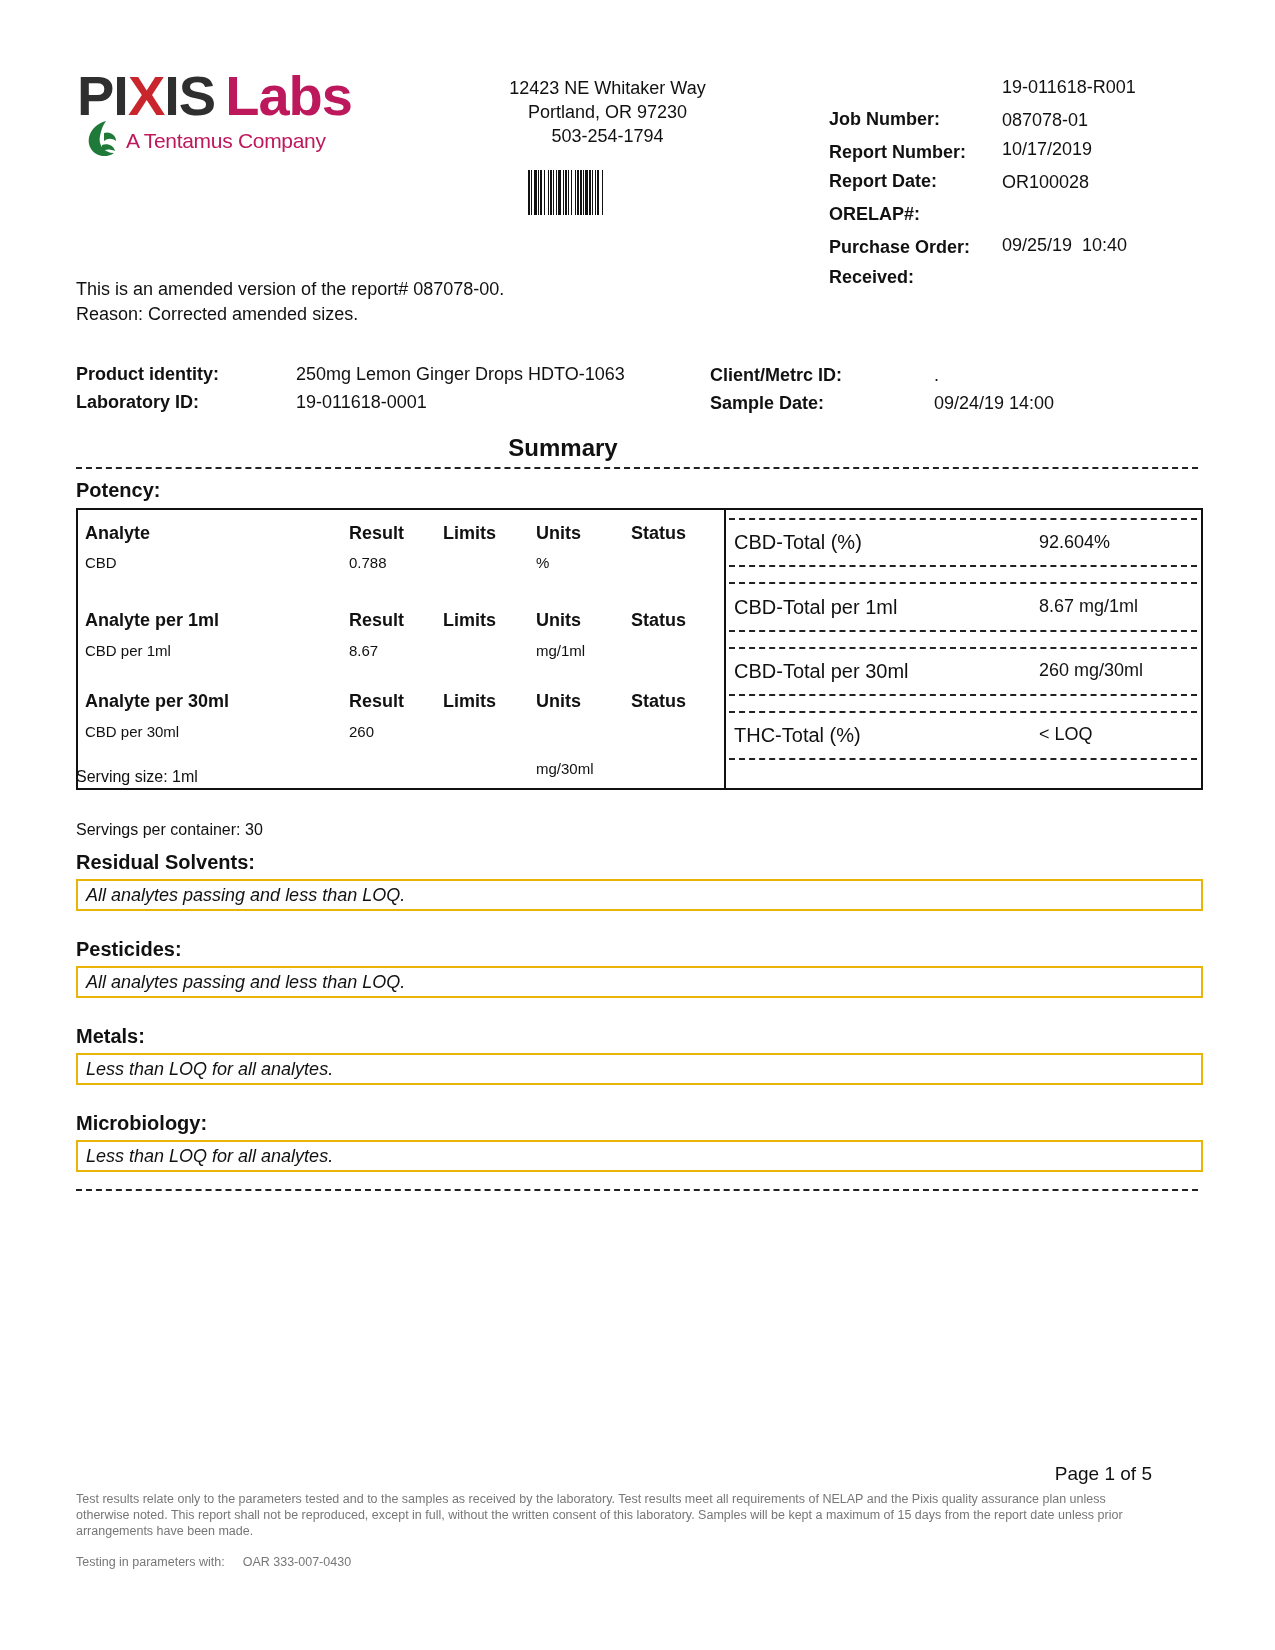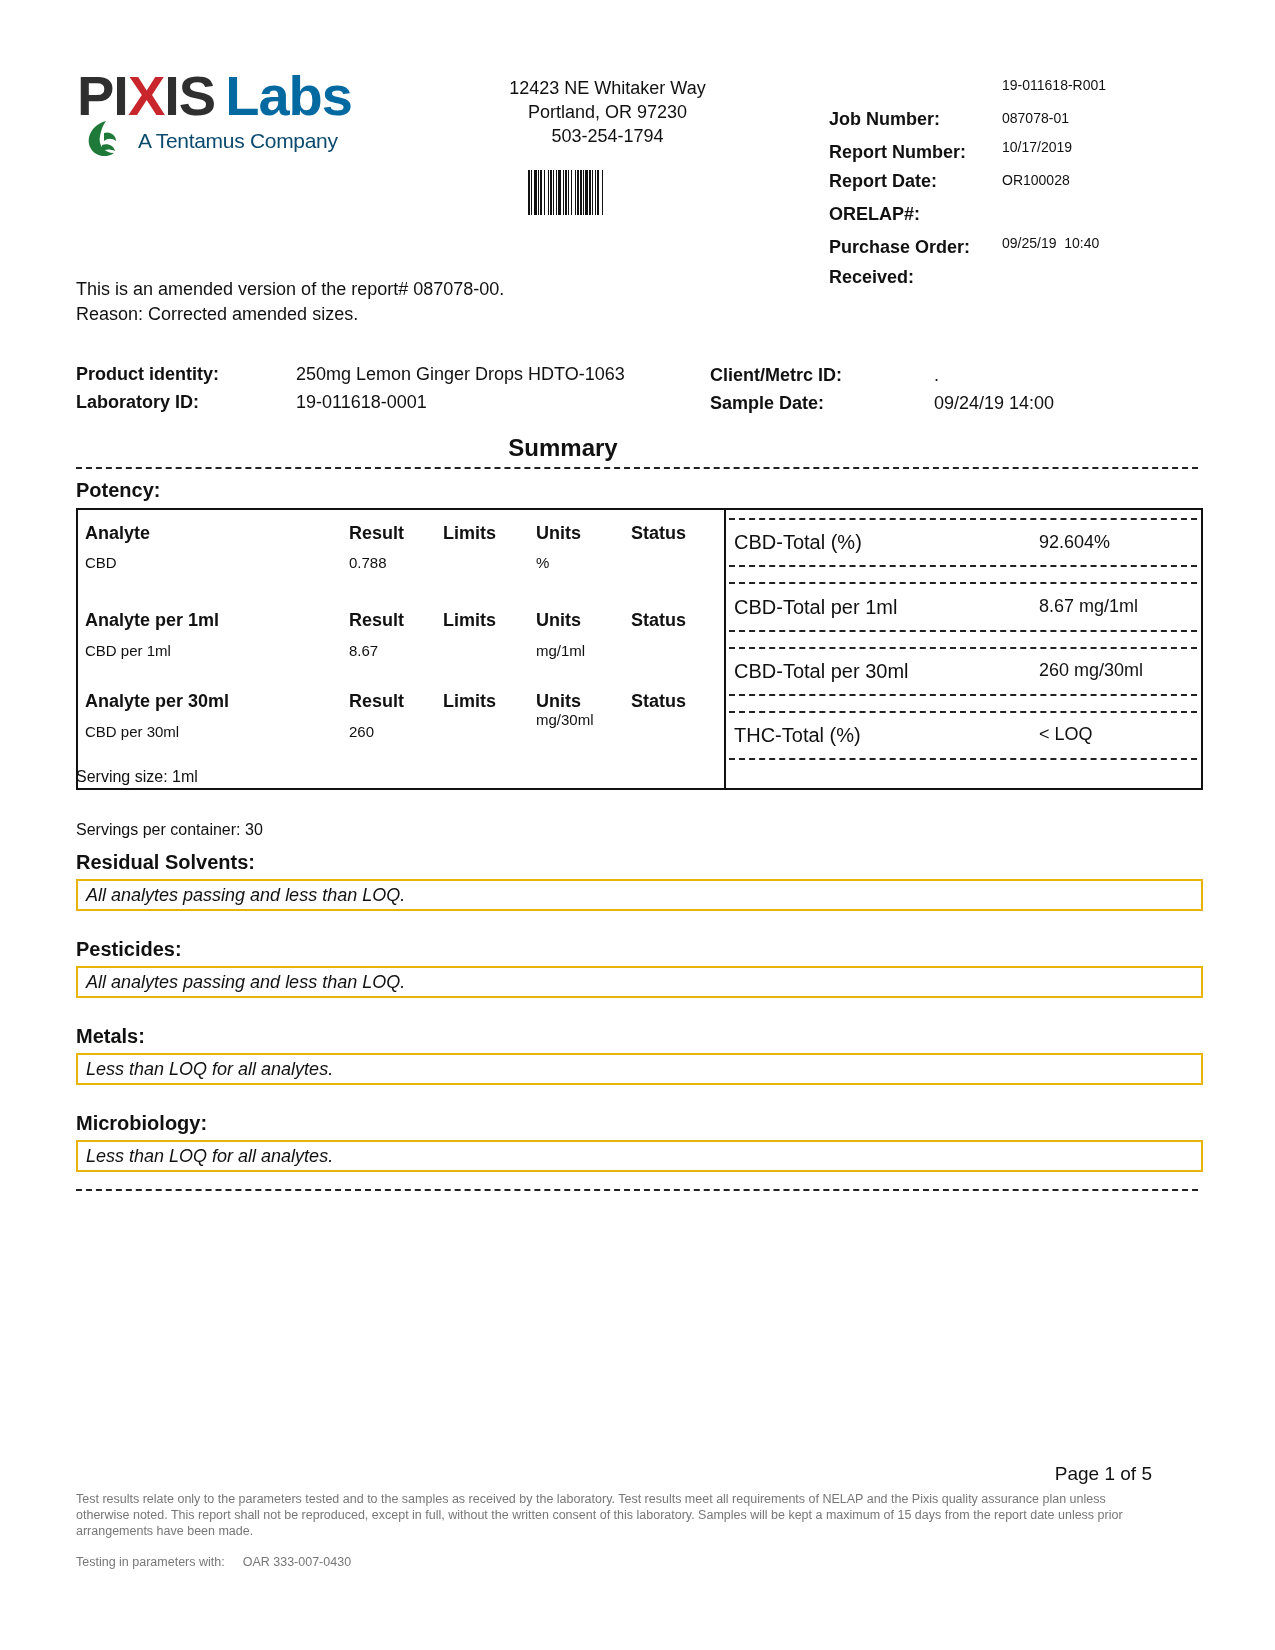--- a/index.html
+++ b/index.html
@@ -3,30 +3,30 @@
 <meta charset="utf-8">
 <style>
   html, body { margin:0; padding:0; background:#fff; }
   body { width:1275px; height:1650px; position:relative; overflow:hidden;
          font-family:"Liberation Sans", sans-serif; color:#111; }
 
   
   .logo-main { position:absolute; left:77px; top:68px; font-size:56px; font-weight:bold; letter-spacing:-1px; line-height:1; }
   .logo-main .pix { color:#2f2f2f; }
   .logo-main .x { color:#c8262c; }
-  .logo-main .labs { color:#0369a1; font-weight:bold; margin-left:10px; }
+  .logo-main .labs { color:#be185d; font-weight:bold; margin-left:10px; }
   .logo-sub { position:absolute; left:84px; top:119px; display:flex; align-items:center; }
-  .logo-sub .txt { font-size:21px; color:#0c4a6e; margin-left:16px; letter-spacing:-0.3px; }
+  .logo-sub .txt { font-size:21px; color:#be185d; margin-left:4px; letter-spacing:-0.3px; }
 
   .addr { position:absolute; left:480px; width:255px; text-align:center; font-size:18px; line-height:24px; top:76px; }
   .barcode { position:absolute; left:528px; top:170px; width:141px; height:45px; display:flex; }
   .barcode span { display:block; height:100%; background:#111; }
 
   .meta-label { position:absolute; left:829px; font-size:18px; font-weight:bold;margin-top:32px; }
-  .meta-value { position:absolute; left:1002px; font-size:14px; }
+  .meta-value { position:absolute; left:1002px; font-size:18px; }
 
   .note { position:absolute; left:76px; font-size:18px; }
 
   .pi-label { position:absolute; font-size:18px; font-weight:bold; }
   .pi-value { position:absolute; font-size:18px; }
 
   .summary-title { position:absolute; left:0; width:1126px; text-align:center; top:434px; font-size:24px; font-weight:bold; }
   .dash { position:absolute; left:76px; width:1122px; height:0; border-top:2px dashed #222; }
 
   .section-h { position:absolute; left:76px; font-size:20px; font-weight:bold; }
@@ -175,21 +175,21 @@
 <div class="pt" style="left:349px; top:642px">8.67</div>
 <div class="pt" style="left:536px; top:642px">mg/1ml</div>
 
 <div class="ph" style="left:85px; top:691px">Analyte per 30ml</div>
 <div class="ph" style="left:349px; top:691px">Result</div>
 <div class="ph" style="left:443px; top:691px">Limits</div>
 <div class="ph" style="left:536px; top:691px">Units</div>
 <div class="ph" style="left:631px; top:691px">Status</div>
 <div class="pt" style="left:85px; top:723px">CBD per 30ml</div>
 <div class="pt" style="left:349px; top:723px">260</div>
-<div class="pt" style="left:536px; top:711px">mg/30ml</div>
+<div class="pt" style="left:536px; top:760px">mg/30ml</div>
 
 <div class="rp-dash" style="top:518px"></div>
 <div class="rp-label" style="top:531px">CBD-Total (%)</div>
 <div class="rp-value" style="top:532px">92.604%</div>
 <div class="rp-dash" style="top:565px"></div>
 
 <div class="rp-dash" style="top:582px"></div>
 <div class="rp-label" style="top:596px">CBD-Total per 1ml</div>
 <div class="rp-value" style="top:596px">8.67 mg/1ml</div>
 <div class="rp-dash" style="top:630px"></div>

